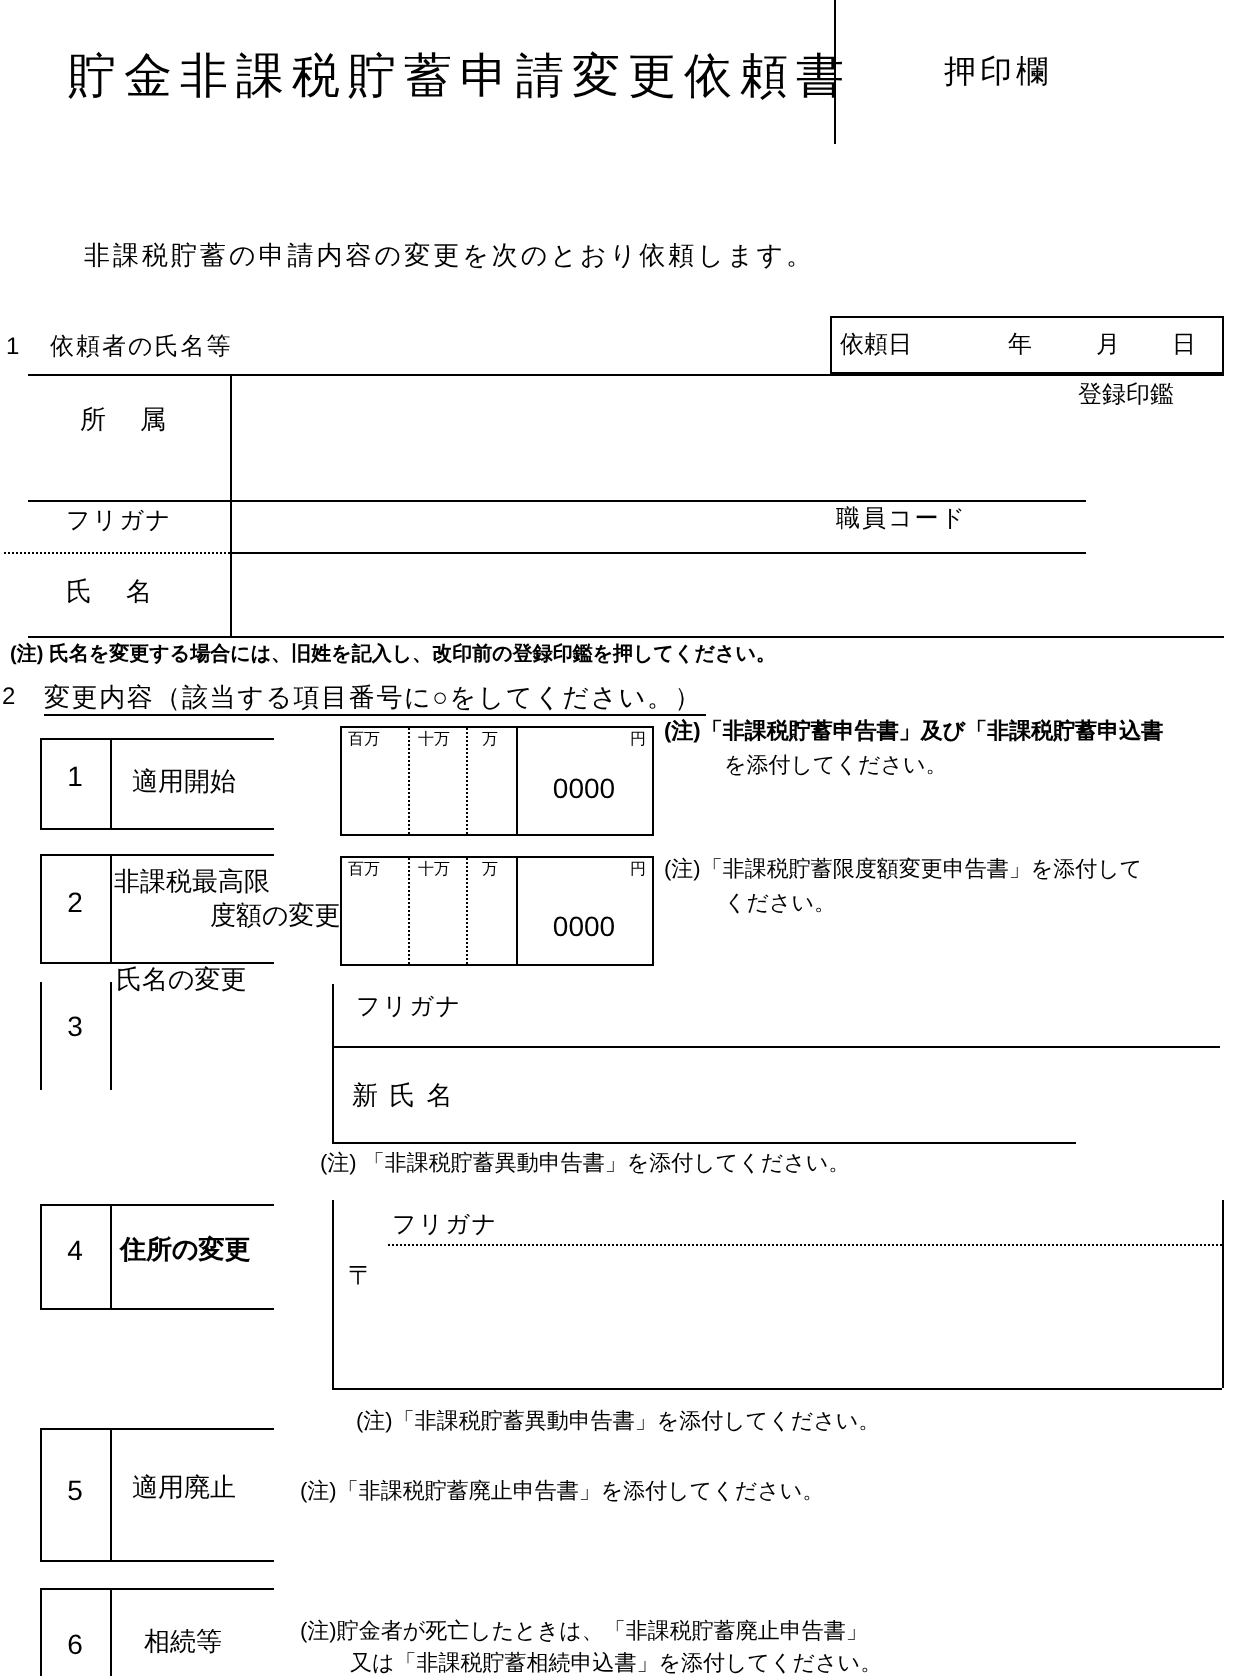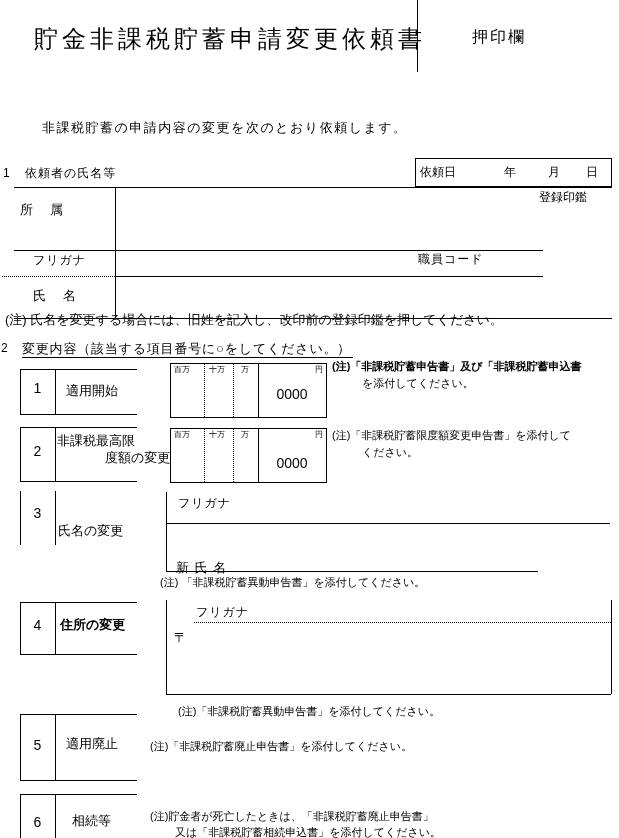--- a/index.html
+++ b/index.html
@@ -43,33 +43,33 @@
     <span class="t" style="left:170px;top:6px;font-size:12px;">日</span>
   </div>
 
   <div class="hl" style="left:14px;top:187px;width:598px;"></div>
   <div class="vl" style="left:115px;top:187px;height:131px;"></div>
   <div class="hl" style="left:14px;top:250px;width:529px;"></div>
   <div class="hd" style="left:2px;top:276px;width:113px;"></div>
   <div class="hl" style="left:115px;top:276px;width:428px;"></div>
   <div class="hl" style="left:14px;top:318px;width:598px;"></div>
 
-  <div class="t" style="left:20px;top:202px;font-size:13px;letter-spacing:2px;">所　属</div>
+  <div class="t" style="left:40px;top:202px;font-size:13px;letter-spacing:2px;">所　属</div>
   <div class="t" style="left:539px;top:190px;font-size:12px;">登録印鑑</div>
   <div class="t" style="left:33px;top:253px;font-size:12px;letter-spacing:1px;">フリガナ</div>
   <div class="t" style="left:418px;top:252px;font-size:12px;letter-spacing:1px;">職員コード</div>
   <div class="t" style="left:33px;top:288px;font-size:13px;letter-spacing:2px;">氏　名</div>
 
   <div class="area" style="left:116px;top:188px;width:420px;height:61px;"></div>
   <div class="area" style="left:545px;top:206px;width:65px;height:110px;"></div>
   <div class="area" style="left:116px;top:251px;width:290px;height:24px;"></div>
   <div class="area" style="left:410px;top:251px;width:133px;height:24px;"></div>
   <div class="area" style="left:116px;top:277px;width:425px;height:40px;"></div>
 
-  <div class="t" style="left:5px;top:312px;font-size:13px;">(注) 氏名を変更する場合には、旧姓を記入し、改印前の登録印鑑を押してください。</div>
+  <div class="t" style="left:5px;top:322px;font-size:10px;font-weight:bold;">(注) 氏名を変更する場合には、旧姓を記入し、改印前の登録印鑑を押してください。</div>
 
   <div class="t" style="left:1px;top:341px;font-size:12px;">2</div>
   <div class="t" style="left:22px;top:341px;font-size:13px;letter-spacing:0.8px;">変更内容（該当する項目番号に○をしてください。）</div>
   <div class="hl" style="left:22px;top:357px;width:331px;"></div>
 
   <div class="hl" style="left:20px;top:369px;width:117px;"></div>
   <div class="hl" style="left:20px;top:414px;width:117px;"></div>
   <div class="vl" style="left:20px;top:369px;height:46px;"></div>
   <div class="vl" style="left:55px;top:369px;height:46px;"></div>
   <div class="t ctr" style="left:20px;top:380px;width:35px;font-size:14px;">1</div>
@@ -107,26 +107,26 @@
     <span class="t" style="right:3px;top:1px;font-size:8px;">円</span>
     <span class="t ctr" style="left:87px;top:26px;width:68px;font-size:14px;">0000</span>
     <div class="area" style="left:0;top:12px;width:86px;height:41px;"></div>
   </div>
   <div class="t" style="left:332px;top:429px;font-size:11px;text-align:center;">(注)「非課税貯蓄限度額変更申告書」を添付して</div>
   <div class="t" style="left:362px;top:446px;font-size:11px;">ください。</div>
 
   <div class="vl" style="left:20px;top:491px;height:54px;"></div>
   <div class="vl" style="left:55px;top:491px;height:54px;"></div>
   <div class="t ctr" style="left:20px;top:505px;width:35px;font-size:14px;">3</div>
-  <div class="t" style="left:58px;top:523px;font-size:13px;">氏名の変更</div>
+  <div class="t" style="left:58px;top:482px;font-size:13px;">氏名の変更</div>
 
   <div class="vl" style="left:166px;top:492px;height:79px;"></div>
   <div class="t" style="left:178px;top:496px;font-size:12px;letter-spacing:1px;">フリガナ</div>
   <div class="hl" style="left:166px;top:523px;width:444px;"></div>
-  <div class="t" style="left:176px;top:540px;font-size:13px;letter-spacing:1px;margin-top:20px;">新 氏 名</div>
+  <div class="t" style="left:176px;top:540px;font-size:13px;letter-spacing:1px;">新 氏 名</div>
   <div class="hl" style="left:166px;top:571px;width:372px;"></div>
   <div class="area" style="left:167px;top:493px;width:443px;height:29px;"></div>
   <div class="area" style="left:167px;top:525px;width:371px;height:45px;"></div>
   <div class="t" style="left:160px;top:576px;font-size:11px;">(注) 「非課税貯蓄異動申告書」を添付してください。</div>
 
   <div class="hl" style="left:20px;top:602px;width:117px;"></div>
   <div class="hl" style="left:20px;top:654px;width:117px;"></div>
   <div class="vl" style="left:20px;top:602px;height:52px;"></div>
   <div class="vl" style="left:55px;top:602px;height:52px;"></div>
   <div class="t ctr" style="left:20px;top:617px;width:35px;font-size:14px;">4</div>

